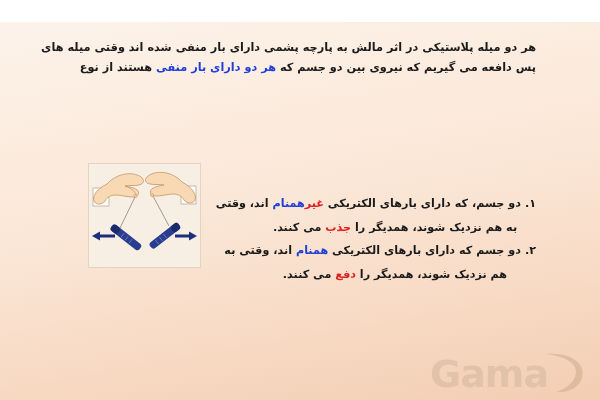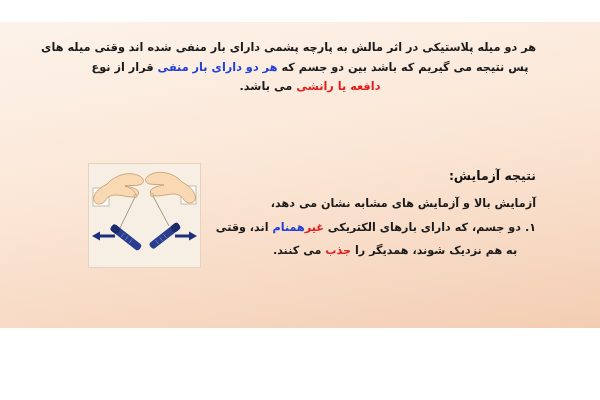--- a/index.html
+++ b/index.html
@@ -9,21 +9,21 @@
   body {
     width: 600px;
     height: 400px;
     overflow: hidden;
     font-family: "DejaVu Sans", "Liberation Sans", sans-serif;
   }
 
   #slide {
     position: relative;
     width: 600px;
-    height: 328px;
+    height: 400px;
     box-sizing: border-box;
     background: linear-gradient(170deg, #fdf4ec 0%, #fcefe4 18%, #fbe7d7 48%, #f7d9c3 78%, #f3cdb2 100%);
     overflow: hidden;
   }
 
   
   .top-band {
     position: absolute;
     left: 0; top: 0;
     width: 600px;
@@ -143,44 +143,41 @@
 
 <div id="slide">
 
   <div class="top-band"></div>
 
   <div class="para-block">
     <div class="para-line l1">
       <span>هر دو میله پلاستیکی در اثر مالش به پارچه پشمی دارای بار منفی شده اند وقتی میله های</span>
     </div>
     <div class="para-line l3">
-      <span>پس نتیجه می گیریم که باشد بین دو جسم که </span><span class="t-blue">هر دو دارای بار منفی</span><span> قرار از نوع</span>
-    </div>
-    <div class="para-line l4">
-      <span class="t-red">دافعه یا رانشی</span><span> می باشد.</span>
-    </div>
-  </div>
-
-  <div class="result-heading">
-    <span>نتیجه آزمایش:</span>
-  </div>
+      <span>پس دافعه می گیریم که نیروی بین دو جسم که </span><span class="t-blue">هر دو دارای بار منفی</span><span> هستند از نوع</span>
+    </div>
+  </div>
+
 
   <div class="result-list">
 
-    <div class="r-line intro">
-      <span>آزمایش بالا و آزمایش های مشابه نشان می دهد،</span>
-    </div>
 
     <div class="r-line">
       <span>۱. دو جسم، که دارای بارهای الکتریکی </span><span class="t-red">غیر</span><span class="t-blue">همنام</span><span> اند، وقتی</span>
     </div>
     <div class="r-line indent">
       <span>به هم نزدیک شوند، همدیگر را </span><span class="t-red">جذب</span><span> می کنند.</span>
     </div>
 
+    <div class="r-line">
+      <span>۲. دو جسم که دارای بارهای الکتریکی </span><span class="t-blue">همنام</span><span> اند، وقتی به</span>
+    </div>
+    <div class="r-line indent">
+      <span>هم نزدیک شوند، همدیگر را </span><span class="t-red">دفع</span><span> می کنند.</span>
+    </div>
 
   </div>
 
   <div class="figure">
     <svg width="111" height="103" viewBox="0 0 111 103">
       <rect x="0" y="0" width="111" height="103" fill="#f7efe4"></rect>
 
       <rect x="4" y="24" width="16" height="18" fill="#fdfcf8" stroke="#b8b0a4" stroke-width="0.8"></rect>
 
       <path d="M18 20 C 28 9, 44 7, 52 13 C 56 16, 55 20, 50 21 C 46 22, 40 21, 36 22

